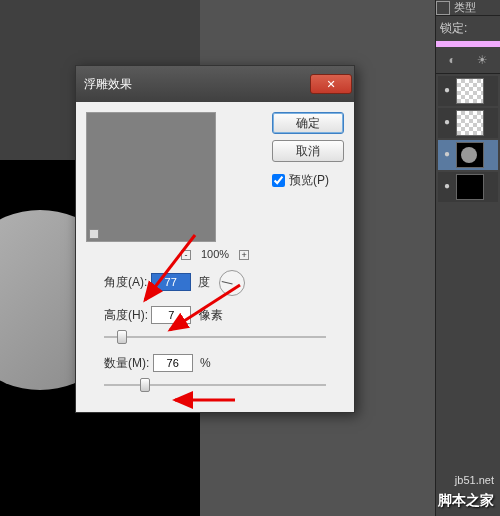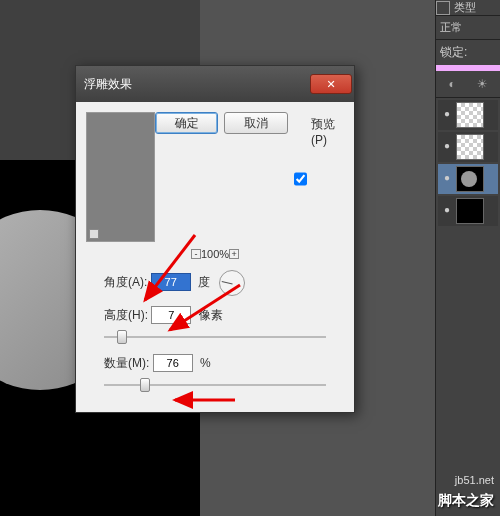--- a/index.html
+++ b/index.html
@@ -25,26 +25,26 @@
 .thumb.circ{background:#000;position:relative}
 .thumb.circ::after{content:"";position:absolute;left:4px;top:4px;width:16px;height:16px;border-radius:50%;background:#999}
 .dialog{position:absolute;left:75px;top:65px;width:280px;background:#f0f0f0;border:1px solid #333;box-shadow:3px 3px 12px rgba(0,0,0,.5)}
 .titlebar{height:36px;background:linear-gradient(#5a5a5a,#404040);display:flex;align-items:center;justify-content:space-between;padding:0 0 0 8px}
 .titlebar .t{color:#fff;font-size:12px}
 .closebtn{width:42px;height:20px;background:linear-gradient(#d9604c,#c43a2a);border:1px solid #7a2518;border-radius:3px;margin-right:2px;color:#fff;font-size:11px;text-align:center;line-height:18px}
 .dlg-body{padding:10px;font-size:12px;color:#333}
 .toprow{display:flex}
 .preview{width:130px;height:130px;border:1px solid #999;background:#808080;position:relative}
 .preview .corner{position:absolute;left:2px;bottom:2px;width:10px;height:10px;background:#ddd;border:1px solid #888}
-.btns{margin-left:auto;display:flex;flex-direction:row;gap:6px}
+.btns{margin-left:auto;display:flex;flex-direction:column;gap:6px}
 .btn{width:72px;height:22px;background:linear-gradient(#fdfdfd,#e1e1e1);border:1px solid #8a8a8a;border-radius:3px;font-size:12px;text-align:center;line-height:20px}
 .btn.def{border:1px solid #3e80c4;box-shadow:0 0 0 1px #7ab0e0 inset}
 .chk{margin-top:4px;display:flex;font-size:12px}
 .chk input{margin-right:4px}
-.zoomrow{display:flex;align-items:center;justify-content:center;margin:6px 0;font-size:11px}
+.zoomrow{display:flex;align-items:flex-end;justify-content:center;gap:10px;margin:6px 0;font-size:11px}
 .zoomrow .sq{width:10px;height:10px;border:1px solid #888;font-size:9px;text-align:center;line-height:9px}
 .param{margin:10px 18px}
 .param .lbl{display:inline-block}
 .param input[type=text]{width:40px;height:18px;border:1px solid #8a8a8a;background:#fff;text-align:center;font-size:11px}
 .param input.hl{background:#3373d0;color:#fff;border:1px solid #2454a0}
 .param .unit{margin-left:4px}
 .anglewheel{display:inline-block;width:26px;height:26px;border:1px solid #999;border-radius:50%;vertical-align:middle;margin-left:6px;position:relative;background:#f4f4f4}
 .anglewheel::after{content:"";position:absolute;left:12px;top:2px;width:1px;height:11px;background:#555;transform-origin:bottom;transform:rotate(-77deg)}
 .slider{margin-top:6px;height:14px;position:relative}
 .slider .track{position:absolute;left:0;right:0;top:6px;height:2px;background:#bbb}
@@ -57,23 +57,20 @@
 <body>
 
 <div class="canvas"></div>
 <div class="black-area"></div>
 <div class="circle"></div>
 
 <div class="panels">
   <div class="top-dd">
     <span class="dd-ic"></span>
     <span class="dd-lbl">类型</span>
-  </div>
-  <div class="mode-row">
-    <span>正常</span>
   </div>
   <div class="lock-row">
     <span>锁定:</span>
   </div>
   <div class="iconrow">
     <span>◐</span>
     <span>☀</span>
   </div>
   <div class="layers">
     <div class="layer">

